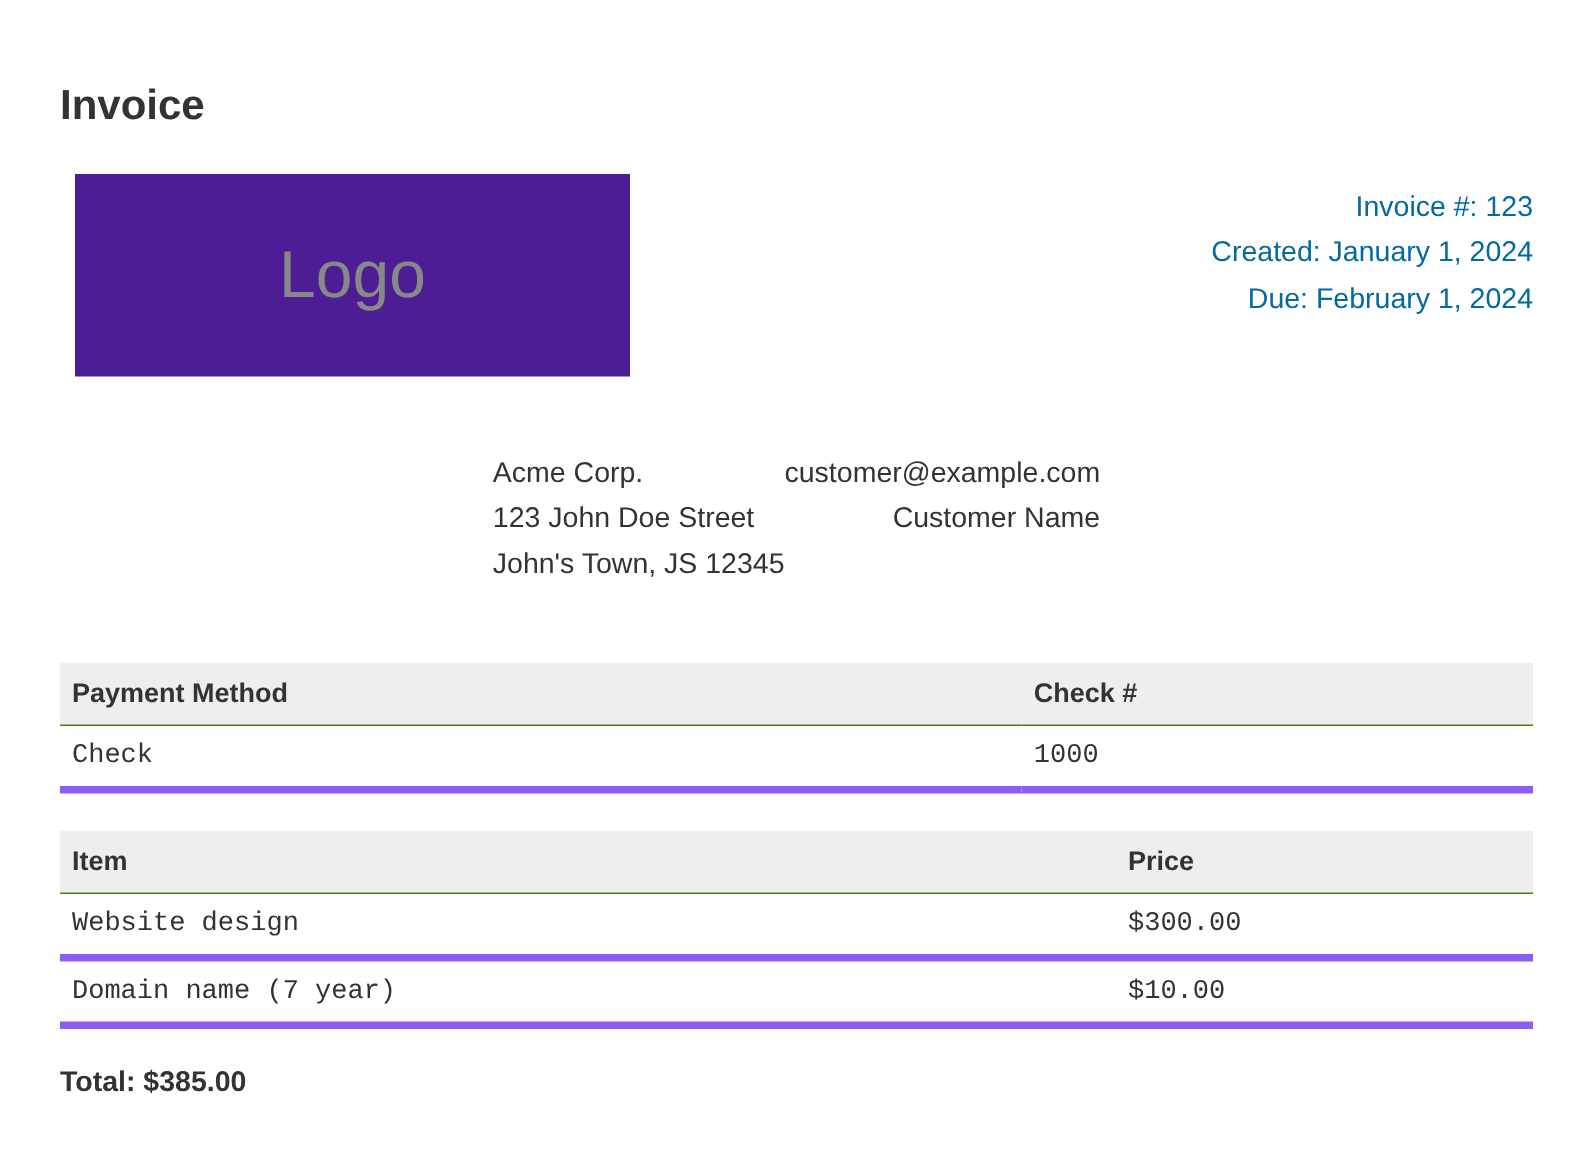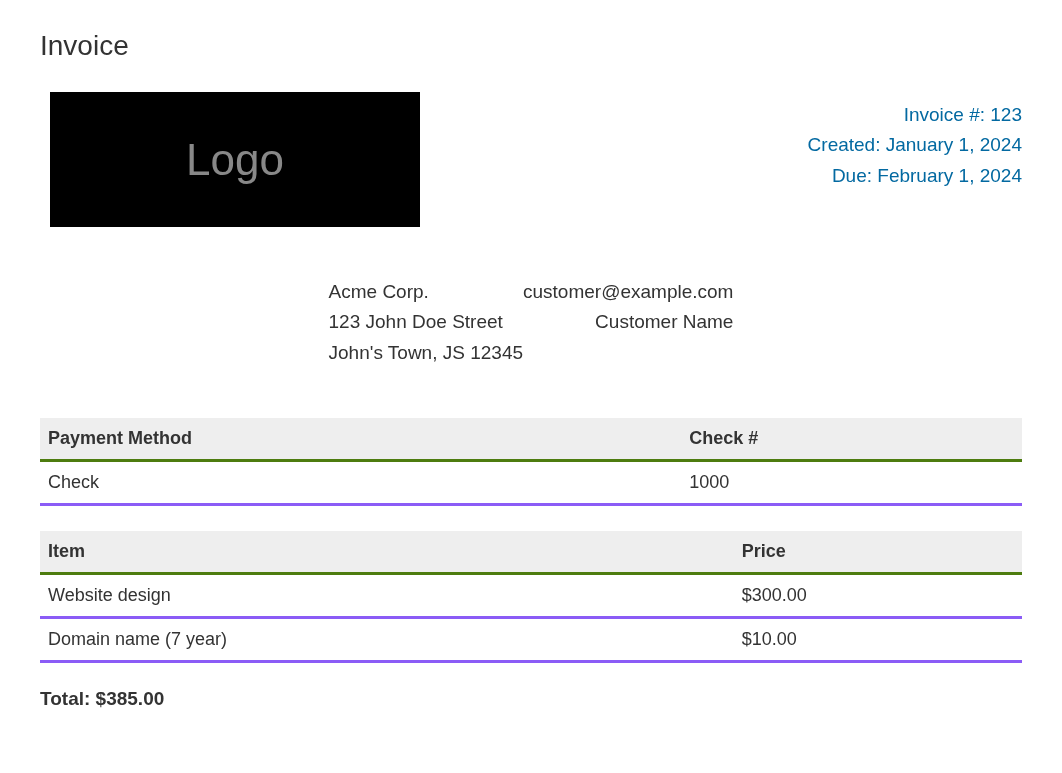--- a/index.html
+++ b/index.html
@@ -9,34 +9,35 @@
     }
     body {
       font-family: Arial, Helvetica, sans-serif;
       color: #333;
       padding: 30px 40px;
       width: 1062px;
       background: #fff;
     }
     h1.page-title {
       font-size: 28px;
-      font-weight: normal;
+      font-weight: bold;
       margin-bottom: 30px;
       color: #333;
+      margin-top: 24px;
     }
     .header-row {
       display: flex;
       justify-content: space-between;
       align-items: flex-start;
       margin-bottom: 50px;
     }
     .logo-box {
       width: 370px;
       height: 135px;
-      background: #000000;
+      background: #4c1d95;
       display: flex;
       align-items: center;
       justify-content: center;
       font-size: 44px;
       color: #888;
       margin-left: 10px;
     }
     .invoice-meta {
       text-align: right;
       font-size: 19px;
@@ -65,28 +66,29 @@
       width: 100%;
       border-collapse: collapse;
       margin-bottom: 25px;
       font-size: 18px;
     }
     table th {
       background: #eeeeee;
       text-align: left;
       padding: 10px 8px;
       font-weight: bold;
-      border-bottom: 3px solid #4d7c0f;
+      border-bottom: 1px solid #4d7c0f;
     }
     table th.right, table td.right {
       text-align: left;
     }
     table td {
       padding: 10px 8px;
-      border-bottom: 3px solid #8b5cf6;
+      border-bottom: 5px solid #8b5cf6;
+      font-family: Liberation Mono, monospace;
     }
     .total-row {
       text-align: left;
       font-size: 19px;
       font-weight: bold;
       padding-right: 8px;
     }
   </style>
 </head>
 <body>

